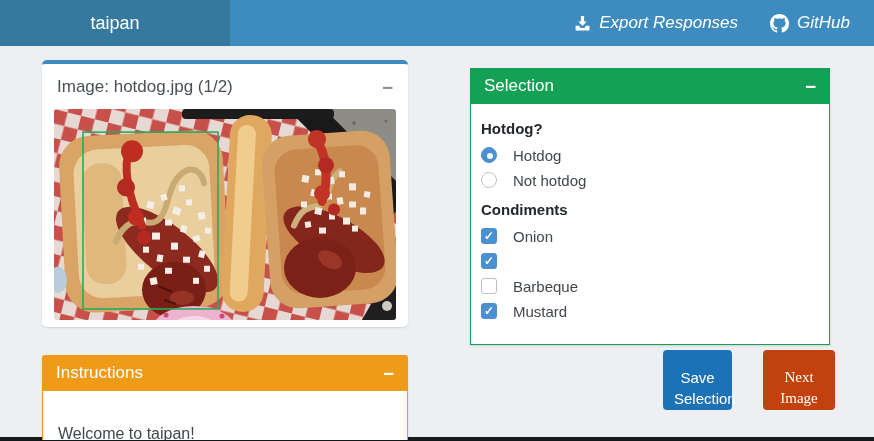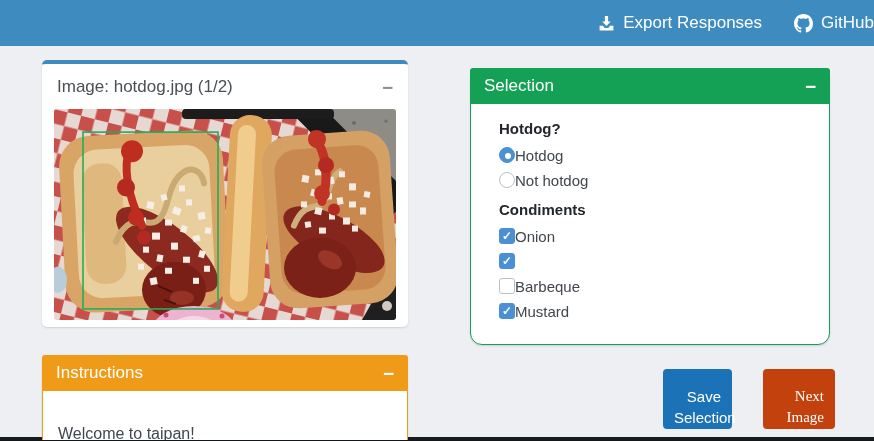--- a/index.html
+++ b/index.html
@@ -15,21 +15,21 @@
     position:absolute; left:0; top:0; width:874px; height:46px;
     background:#3e8cbf; display:flex; align-items:stretch;
   }
   .brand {
     width:230px; background:#36799f; color:#fff;
     display:flex; align-items:center; justify-content:center;
     font-size:18px; cursor:pointer;
   }
   .nav-right {
     flex:1; display:flex; align-items:center; justify-content:flex-end;
-    gap:32px; padding-right:0;
+    gap:32px; padding-right:24px;font-style:italic;
   }
   .nav-link {
     color:#fff; font-size:17px; display:flex; align-items:center; gap:8px;
     cursor:pointer; text-decoration:none;
   }
   .nav-link svg { display:block; }
   
   .card {
     position:absolute; background:#fff; border-radius:5px;
     box-shadow:0 1px 2px rgba(0,0,0,.13);
@@ -42,30 +42,30 @@
     background:none; border:none; font-size:19px; font-weight:bold;
     cursor:pointer; line-height:1; padding:0;
   }
   
   .image-card { left:42px; top:60px; width:366px; height:267px; border-top:4px solid #3e8cbf; }
   .image-card .card-header { padding:13px 15px 12px 15px; color:#4a5056; }
   .image-card .collapse-btn { color:#8a9097; }
   .photo-wrap { width:342px; height:211px; margin:0 auto; border-radius:3px; overflow:hidden; cursor:crosshair; }
   .photo-wrap svg { display:block; width:342px; height:211px; }
   
-  .selection-card { left:470px; top:68px; width:360px; height:277px; border:1px solid #14a055; border-radius:12px; }
+  .selection-card { left:470px; top:68px; width:360px; height:277px; border:1px solid #14a055; border-radius:0; }
   .selection-card .card-header {
     background:#14a055; color:#fff; height:36px; padding:0 14px;
     border-radius:3px 3px 0 0; margin:-1px -1px 0 -1px;
   }
   .selection-card .collapse-btn { color:#fff; }
-  .sel-body { padding:16px 28px; }
+  .sel-body { padding:16px 10px; }
   .group-label { font-weight:bold; color:#23272b; font-size:15px; margin-bottom:8px; }
   .group-label.second { margin-top:11px; }
-  .opt { display:flex; align-items:center; gap:0; margin:5px 0; height:20px; font-size:15px; color:#41474d; cursor:pointer; }
+  .opt { display:flex; align-items:center; gap:16px; margin:5px 0; height:20px; font-size:15px; color:#41474d; cursor:pointer; }
   .radio, .checkbox {
     width:16px; height:16px; background:#fff; border:1px solid #b9c2cb; flex:0 0 16px;
   }
   .radio { border-radius:50%; position:relative; }
   .radio.on { background:#4a90d2; border-color:#4a90d2; }
   .radio.on::after {
     content:""; position:absolute; left:5px; top:5px; width:6px; height:6px;
     border-radius:50%; background:#fff;
   }
   .checkbox {
@@ -76,34 +76,35 @@
   
   .instructions-card { left:42px; top:355px; width:366px; height:120px; border:1px solid #ef9b17; border-radius:4px; z-index:2; }
   .instructions-card .card-header {
     background:#ef9b17; color:#fff; height:36px; padding:0 14px;
     border-radius:3px 3px 0 0; margin:-1px -1px 16px -1px;
   }
   .instructions-card .collapse-btn { color:#fff; }
   .instr-body { padding:18px 15px; font-size:16px; color:#41474d; }
   
   .action-btn {
-    position:absolute; top:369px; height:60px; border:none; border-radius:4px;
+    position:absolute; top:350px; height:60px; border:none; border-radius:4px;
     color:#fff; font-size:15px; font-family:inherit; line-height:1.4;
-    padding:17px 11px; text-align:right; cursor:pointer;
+    padding:17px 11px; text-align:center; cursor:pointer;
   }
   .save-btn { left:663px; width:69px; background:#1c72b7; }
   .next-btn { left:763px; width:72px; background:#c2410c;font-family:Liberation Serif, serif; }
   
   .bottom-bar { position:absolute; left:0; top:437px; width:874px; height:4px; background:#181b1e; z-index:1; }
   .bottom-line { position:absolute; left:0; top:440px; width:874px; height:1px; background:#14171a; z-index:3; }
 </style>
 </head>
 <body>
 
 <nav class="navbar">
+  <div class="brand">taipan</div>
   <div class="nav-right">
     <a class="nav-link">
       <span>
         <svg width="17" height="17" viewBox="0 0 16 16" fill="#fff">
             <path d="M6.5 1h3v5.2H12L8 10.4 4 6.2h2.5z"></path>
             <path d="M1.5 10.2h3.2l1.6 2h3.4l1.6-2h3.2v4.3h-13z"></path>
           </svg>
       </span>
       <span>Export Responses</span>
     </a>

